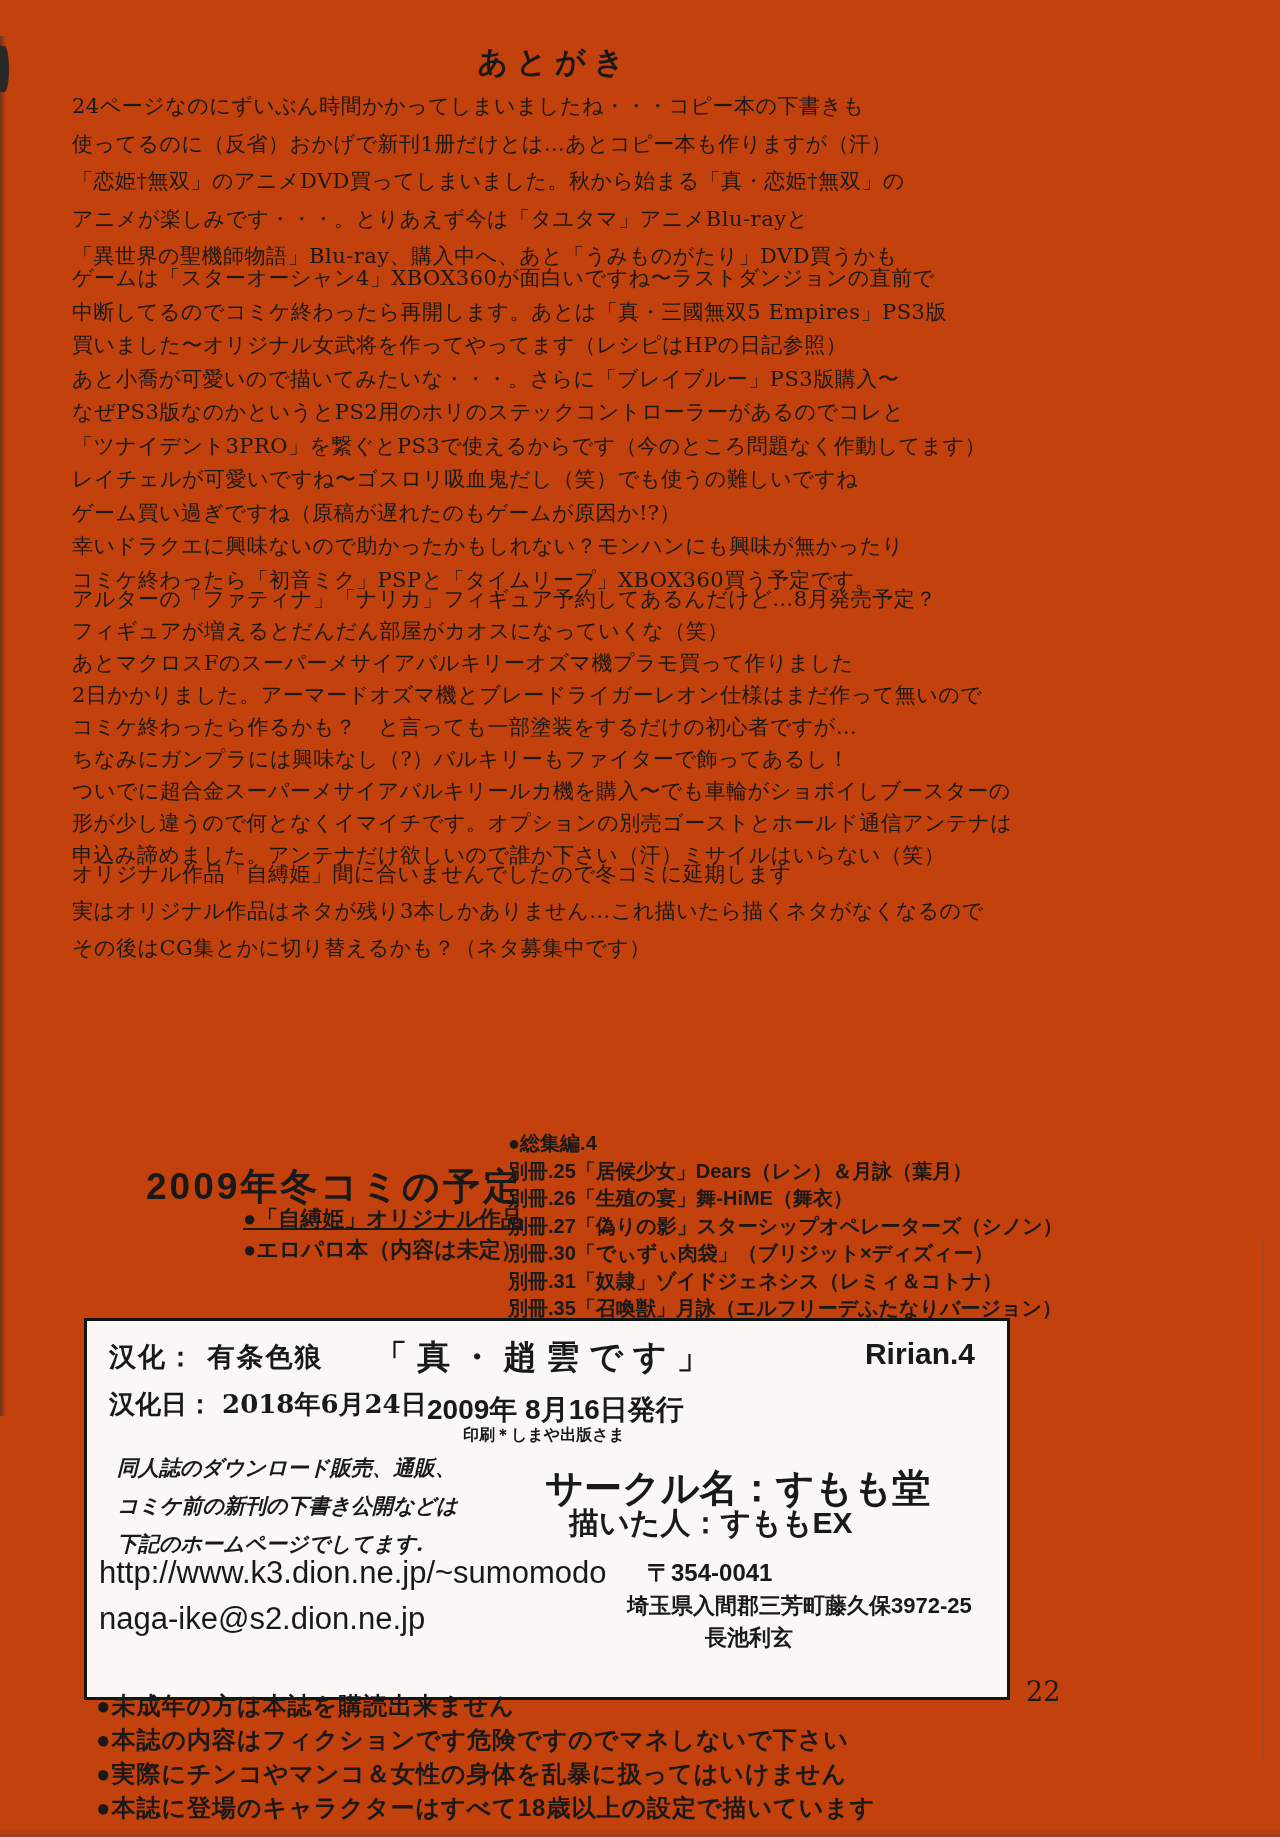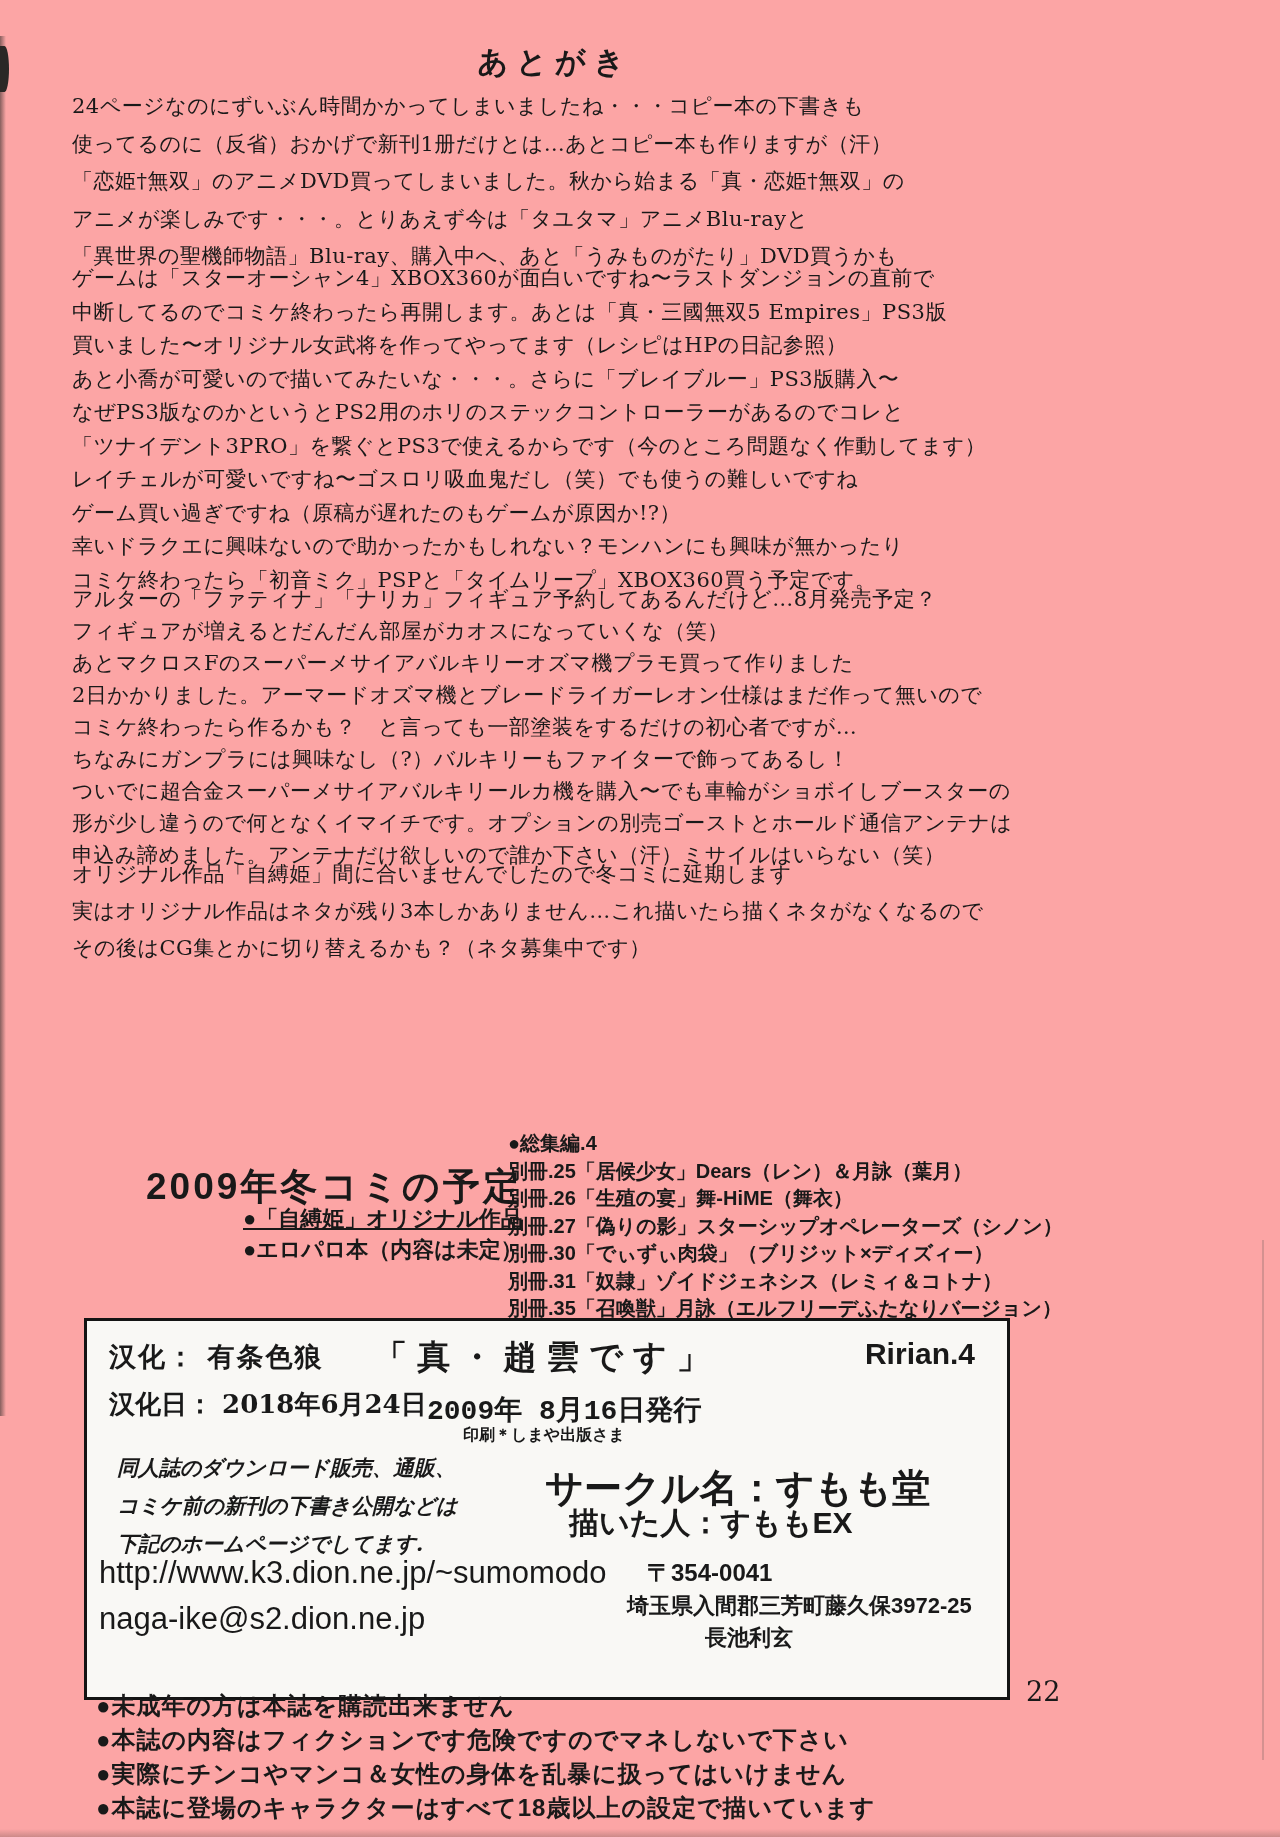--- a/index.html
+++ b/index.html
@@ -1,20 +1,20 @@
 <!DOCTYPE html>
 <html><head>
 <meta charset="utf-8">
 <style>
   * { margin:0; padding:0; box-sizing:border-box; }
   html,body { background:#e9e7e2; }
   .page {
     position:relative;
     width:1280px; height:1837px;
-    background:#fca5a5;
+    background:#c2410c;
     color:#191919;
     overflow:hidden;
     font-family:"DejaVu Serif","Liberation Serif",serif;
   }
   
   .edge-left {
     position:absolute; left:0; top:36px; width:6px; height:1380px;
     background:linear-gradient(to right, rgba(40,38,35,.55), rgba(40,38,35,0));
   }
   .edge-blob {
@@ -68,21 +68,21 @@
     position:absolute; left:84px; top:1318px; width:926px; height:382px;
     border:3px solid #141414; background:#f9f8f5;
   }
   .c-translator { position:absolute; left:22px;  top:18px;  font-size:27px; font-weight:bold; letter-spacing:2px; }
   .c-booktitle  { position:absolute; left:0; right:0; top:14px; text-align:center;
                   font-size:33px; font-weight:bold; letter-spacing:10px; }
   .c-series     { position:absolute; right:32px; top:16px; font-size:30px; font-weight:bold;
                   font-family:"Liberation Sans","DejaVu Sans",sans-serif; }
   .c-transdate  { position:absolute; left:22px;  top:66px;  font-size:26px; font-weight:bold; }
   .c-pubdate    { position:absolute; left:340px; top:70px;  font-size:28px; font-weight:bold;
-                  font-family:Liberation Mono, monospace; }
+                  font-family:Liberation Sans, sans-serif; }
   .c-printer    { position:absolute; left:376px; top:104px; font-size:16px; font-weight:bold;
                   font-family:"Liberation Sans","DejaVu Sans",sans-serif; }
   .c-note       { position:absolute; left:30px;  top:128px; font-size:21px; line-height:38px;
                   white-space:pre-line; font-weight:bold; font-style:italic; }
   .c-circle     { position:absolute; left:458px; top:142px; font-size:38px; font-weight:bold;
                   font-family:"Liberation Sans","DejaVu Sans",sans-serif; }
   .c-artist     { position:absolute; left:482px; top:182px; font-size:30px; font-weight:bold;
                   font-family:"Liberation Sans","DejaVu Sans",sans-serif; }
   .c-url        { position:absolute; left:12px;  top:234px; font-size:31px;
                   font-family:"Liberation Sans","DejaVu Sans",sans-serif; }

